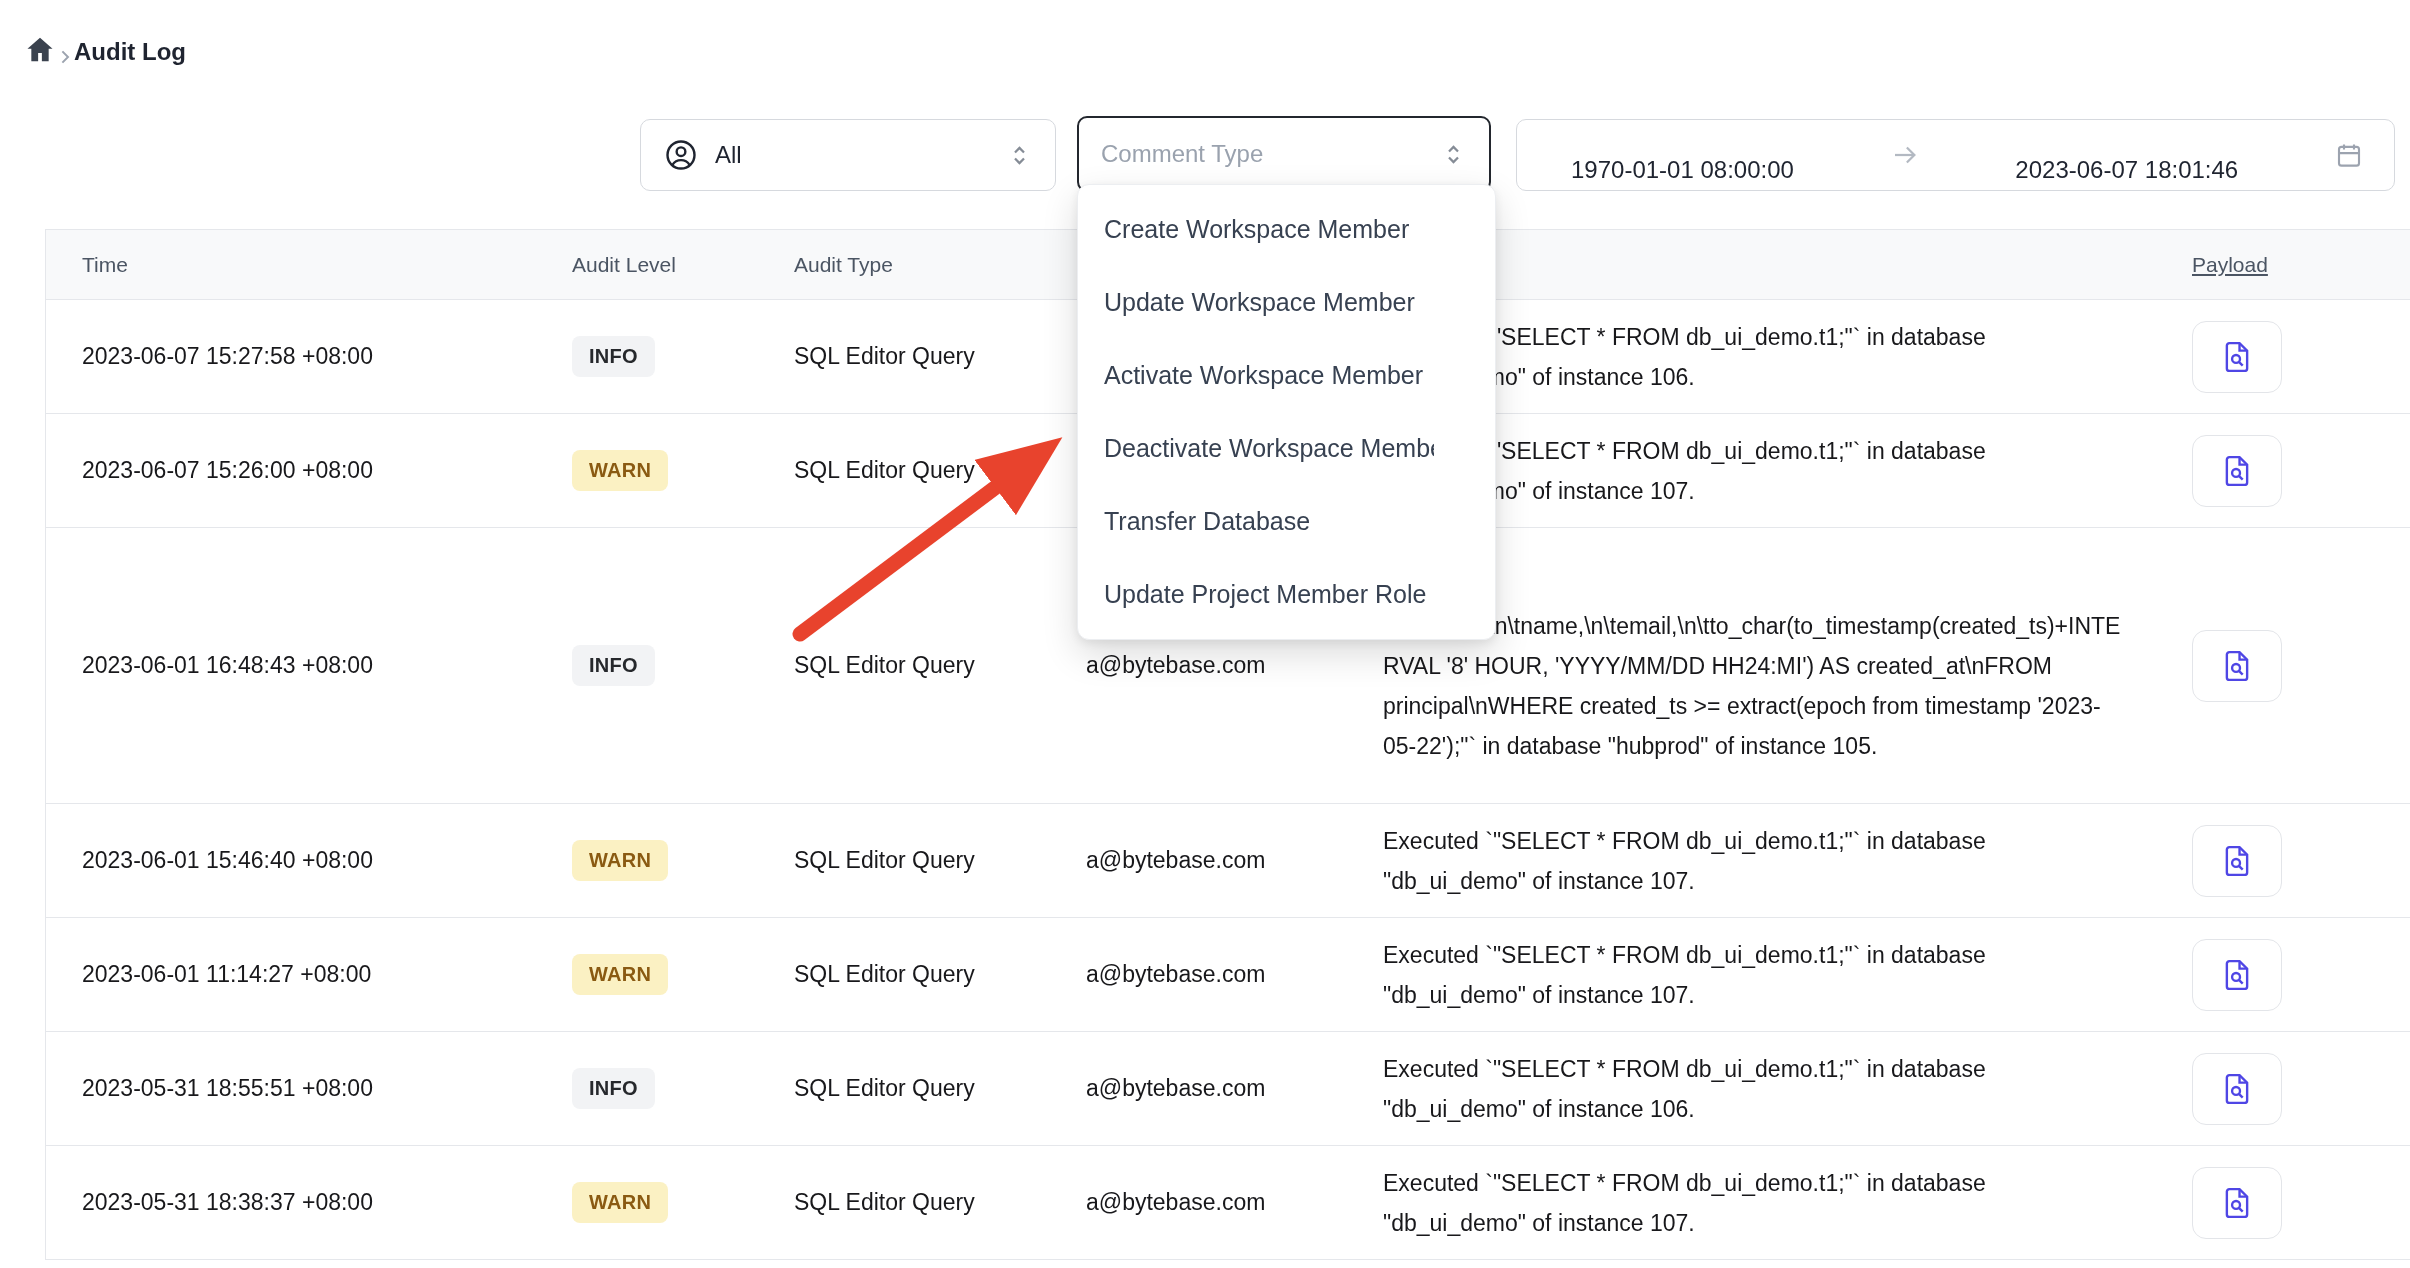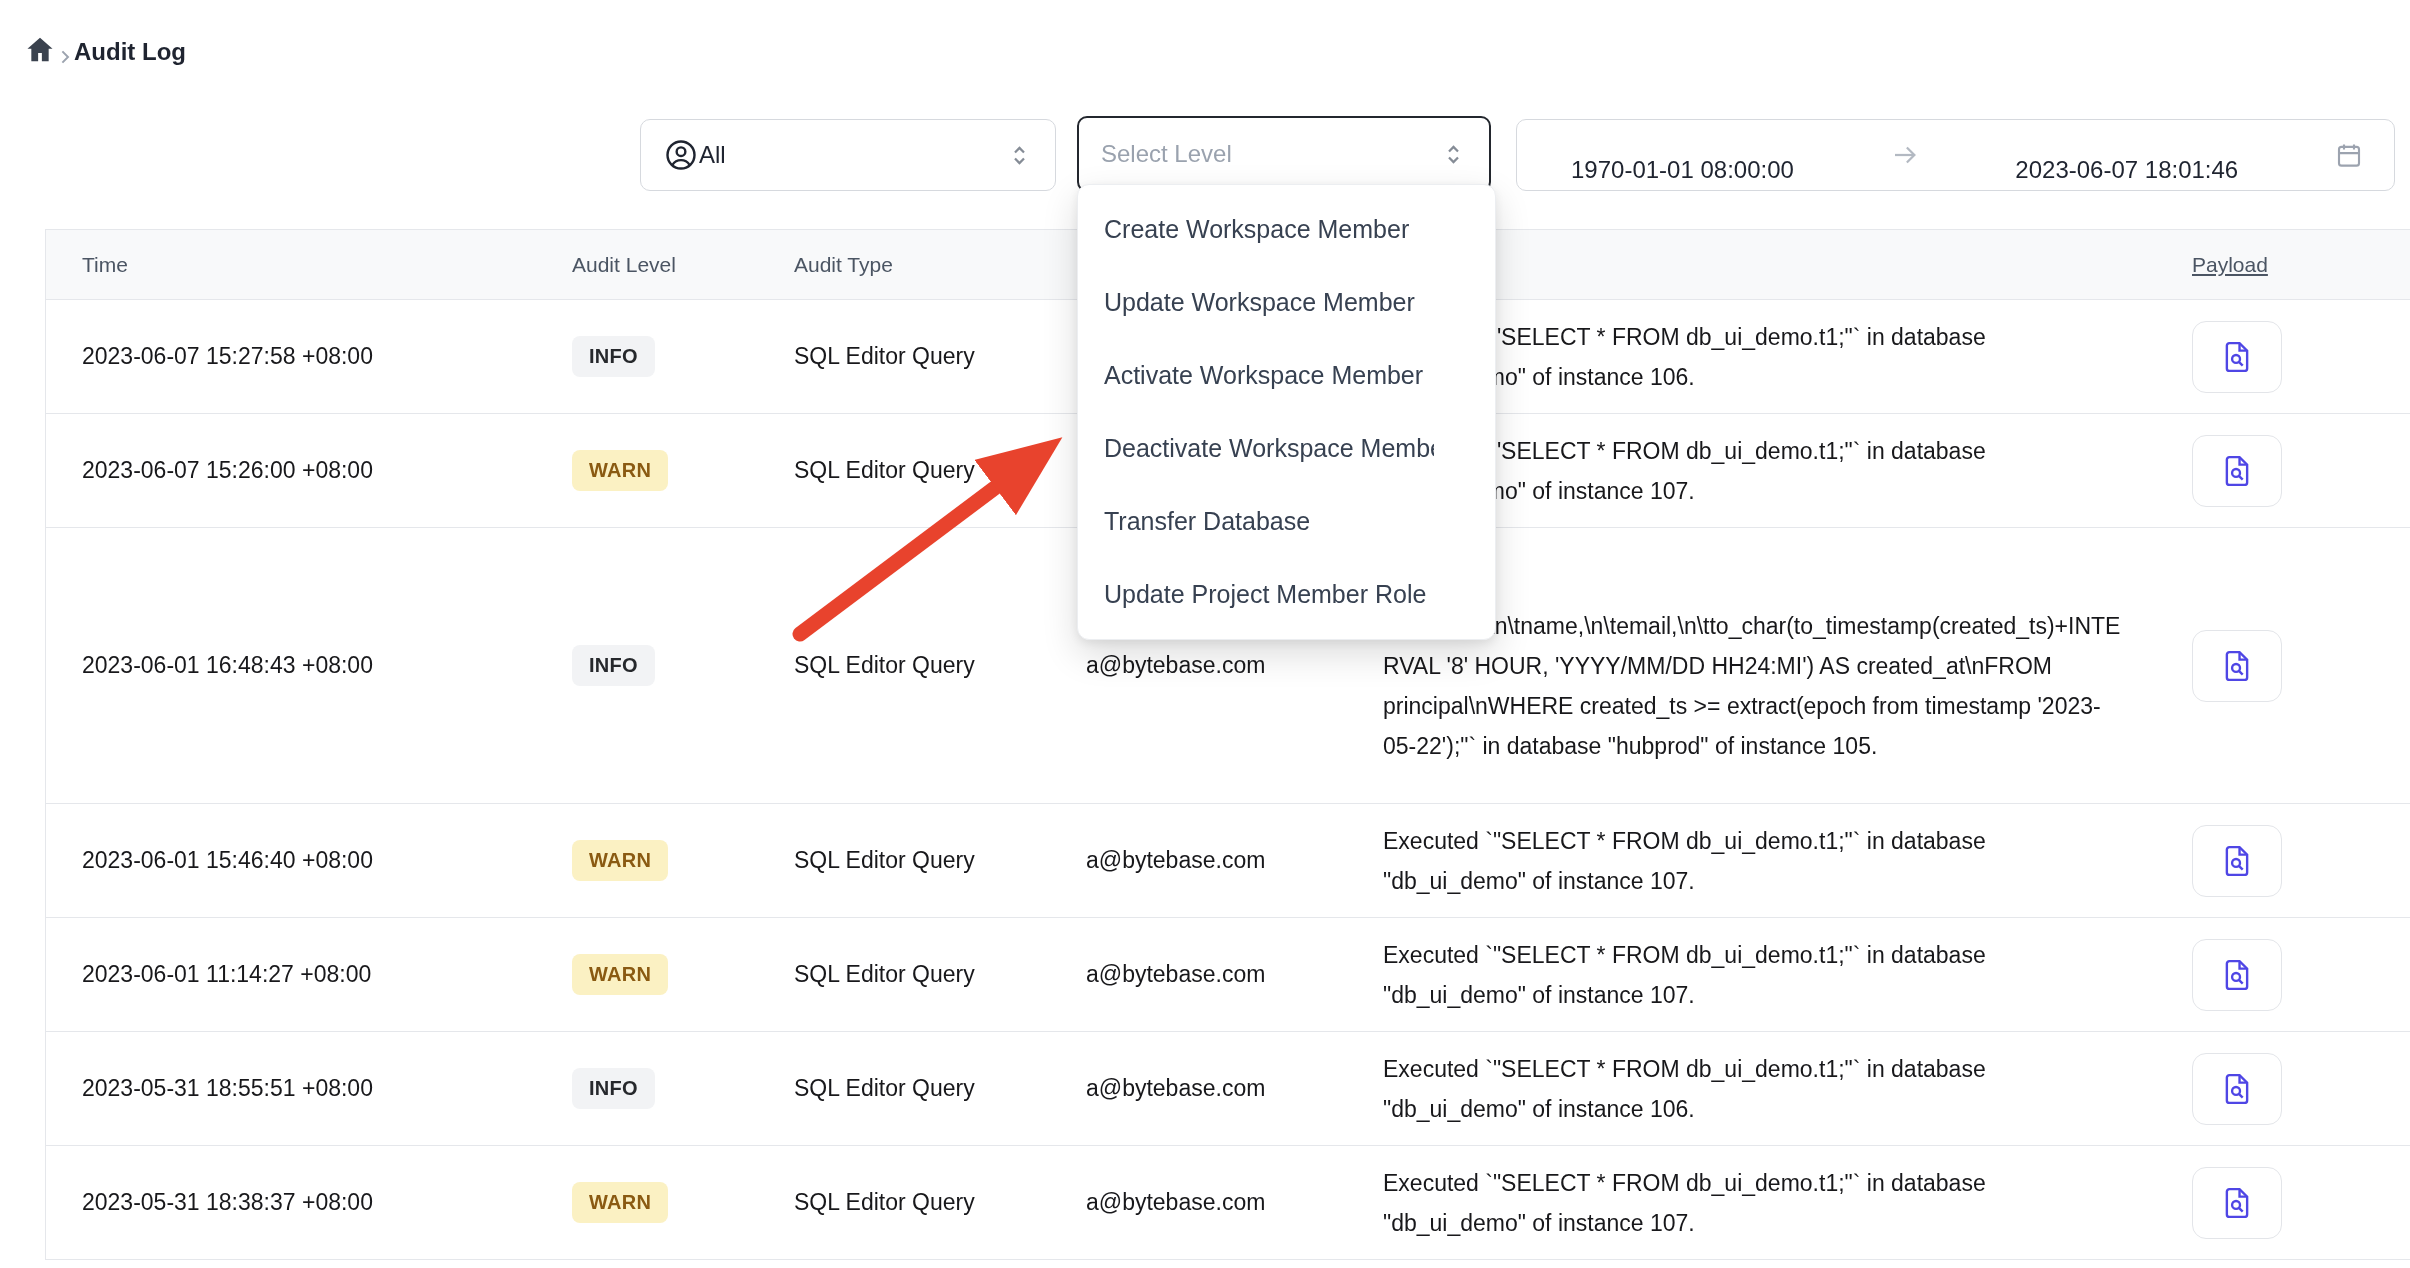--- a/index.html
+++ b/index.html
@@ -7,21 +7,21 @@
     width:2410px;height:1268px;position:relative;overflow:hidden;
     background:#ffffff;
     font-family:"Liberation Sans","DejaVu Sans",sans-serif;
     color:#18181b;
   }
   
   .breadcrumb{position:absolute;left:24px;top:26px;display:flex;align-items:flex-end;height:40px;}
   .breadcrumb .title{font-size:24px;font-weight:700;color:#1f2430;}
   
   .control{position:absolute;display:flex;align-items:center;background:#fff;border:1px solid #d6d9de;border-radius:10px;box-sizing:border-box;}
-  .actor-select{left:640px;top:119px;width:416px;height:72px;padding:0 22px;gap:0;cursor:pointer;}
+  .actor-select{left:640px;top:119px;width:416px;height:72px;padding:0 22px;gap:16px;cursor:pointer;}
   .actor-select .val{font-size:24px;color:#1f2430;}
   .type-select{left:1077px;top:116px;width:414px;height:76px;padding:0 22px;border:2px solid #23272e;cursor:pointer;}
   .type-select .ph{font-size:24px;color:#9aa2ae;}
   .spacer{flex:1;}
   .date-range{left:1516px;top:119px;width:879px;height:72px;padding:0 30px;justify-content:space-between;cursor:pointer;}
   .date-range .dt{font-size:24px;color:#1f2430;padding:0 24px;margin-top:30px;}
   
   .table{position:absolute;left:45px;top:229px;width:2366px;box-sizing:border-box;
     border:1px solid #e5e7eb;border-bottom:none;background:#fff;}
   .thead{display:flex;align-items:center;height:70px;background:#f8f9fa;border-bottom:1px solid #e5e7eb;
@@ -72,21 +72,21 @@
   </svg>
   <span class="val">All</span>
   <span class="spacer"></span>
   <svg class="icon" width="27" height="27" viewBox="0 0 24 24" fill="none" stroke="#858c96" stroke-width="2">
     <path d="M8 9.3 12 5.3l4 4"></path>
       <path d="M8 14.7l4 4 4-4"></path>
   </svg>
 </div>
 
 <div class="control type-select">
-  <span class="ph">Select Level</span>
+  <span class="ph">Comment Type</span>
   <span class="spacer"></span>
   <svg class="icon" width="27" height="27" viewBox="0 0 24 24" fill="none" stroke="#858c96" stroke-width="2">
     <path d="M8 9.3 12 5.3l4 4"></path>
       <path d="M8 14.7l4 4 4-4"></path>
   </svg>
 </div>
 
 <div class="control date-range">
   <span class="dt">1970-01-01 08:00:00</span>
   <svg class="icon" width="30" height="30" viewBox="0 0 24 24" fill="none" stroke="#b3b9c2" stroke-width="1.8">

